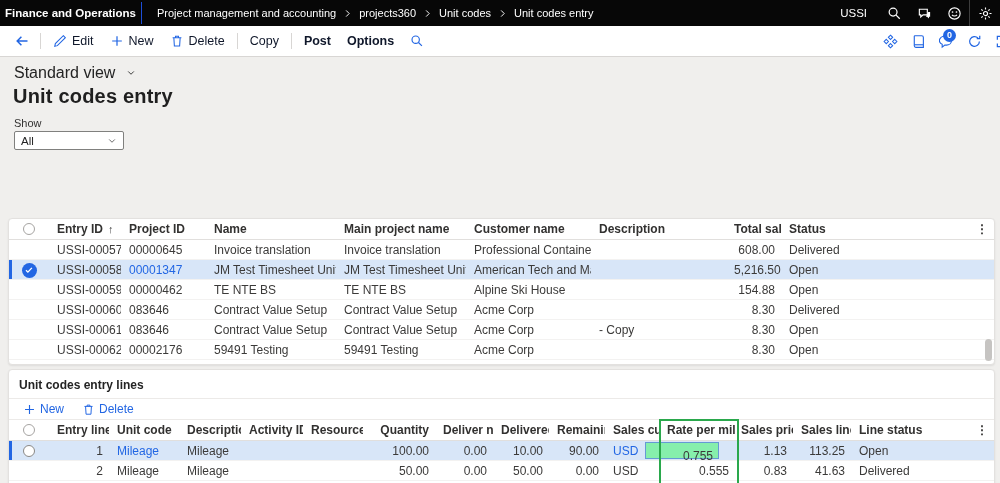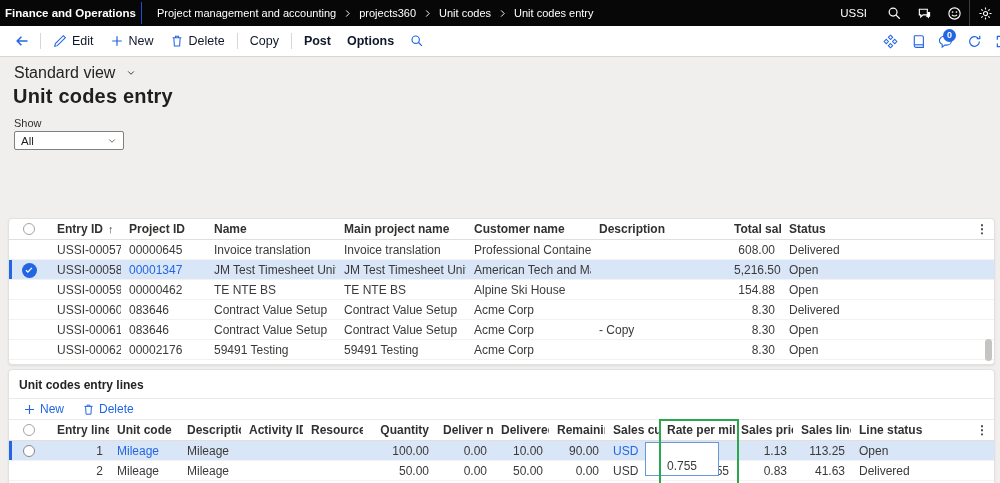--- a/index.html
+++ b/index.html
@@ -59,21 +59,21 @@
   .menu-cell{color:#605e5c;text-align:center;padding:0;font-size:12px;cursor:pointer}
   .sort-arrow{font-weight:normal;color:#444;margin-left:5px;font-size:11px}
 
   
   .section-title{font-size:12px;font-weight:bold;color:#242424;padding:8px 10px 6px;border-bottom:1px solid #eceae8}
   .lines-toolbar{display:flex;align-items:center;height:21px;border-bottom:1px solid #eceae8;padding:0 6px;gap:2px}
   .lt-btn{display:flex;align-items:center;gap:4px;background:none;border:none;font-family:inherit;font-size:12px;color:#2266e3;padding:0 8px;cursor:pointer}
 
   
   .green-box{position:absolute;left:650px;top:49px;width:80px;height:123px;border:2px solid #2aa84c;pointer-events:none;z-index:6}
-  .rate-input{position:absolute;left:636px;top:1px;width:74px;height:17px;border:1px solid #659ad4;background:#ffffff;font-size:12px;line-height:15px;text-align:center;padding:16px 5px;color:#3b3a39;z-index:3}
+  .rate-input{position:absolute;left:636px;top:1px;width:74px;height:17px;border:1px solid #659ad4;background:#86efac;font-size:12px;line-height:15px;text-align:right;padding:6px 5px;color:#3b3a39;z-index:3}
 
   
   .vscroll-thumb{position:absolute;right:2px;top:120px;width:7px;height:22px;border-radius:4px;background:#c6c4c2;cursor:pointer}
 </style>
 </head>
 <body>
 
 <div class="screen">
 
   <div class="topbar">

